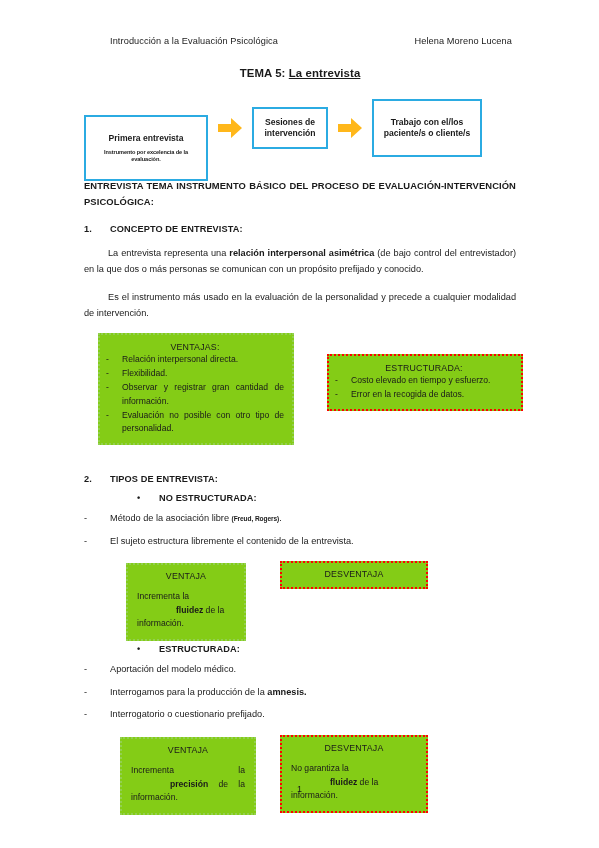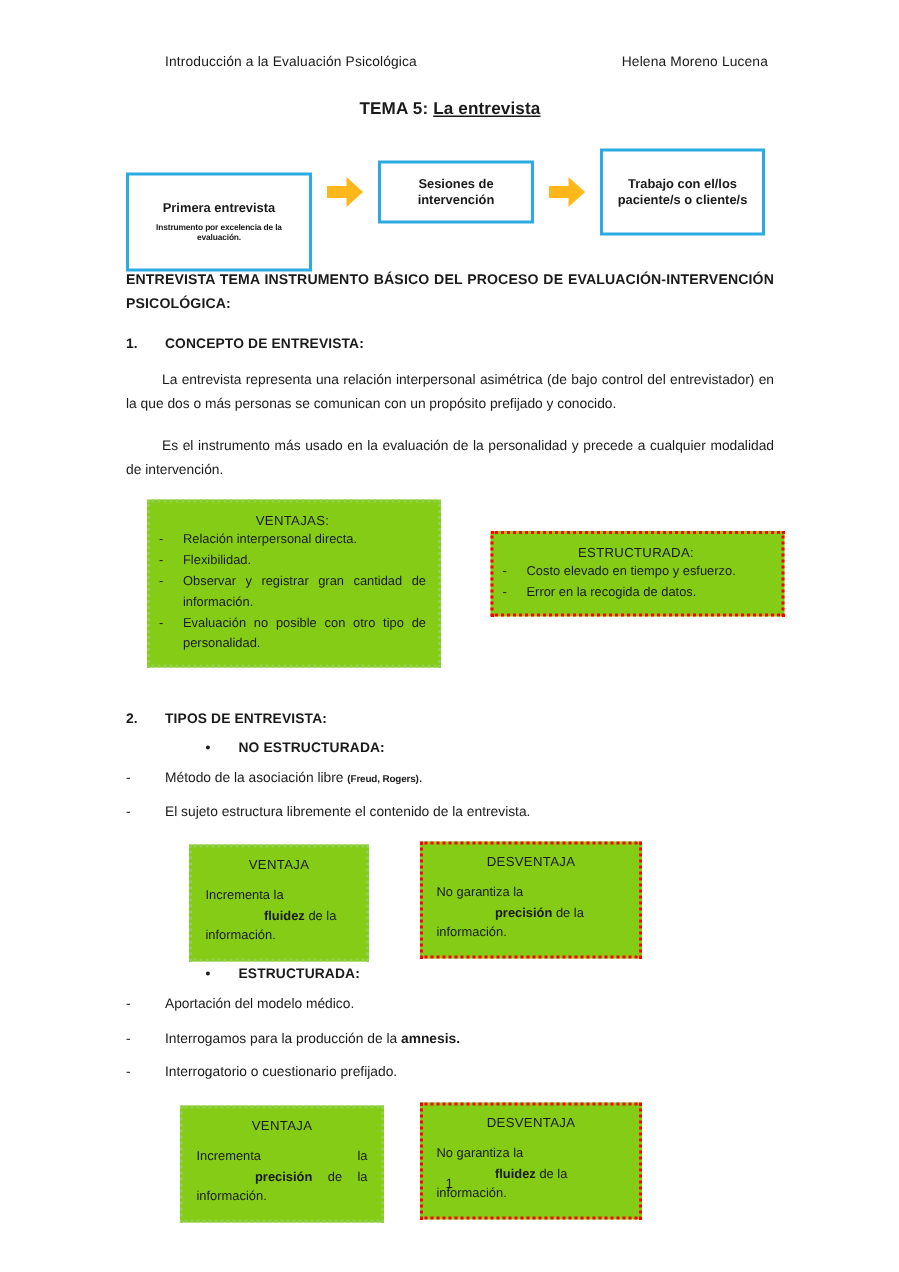--- a/index.html
+++ b/index.html
@@ -62,21 +62,21 @@
     box-sizing: border-box;
     display: flex;
     flex-direction: column;
     align-items: center;
     justify-content: center;
     text-align: center;
     background: #ffffff;
     padding: 3px 4px;
   }
   .flow-box-1 { width: 124px; height: 66px; margin-top: 40px; }
-  .flow-box-2 { width: 104px;  height: 42px; }
+  .flow-box-2 { width: 76px;  height: 42px; }
   .flow-box-3 { width: 110px; height: 58px; }
   .flow-title {
     font-size: 8.6px;
     font-weight: bold;
     line-height: 1.25;
   }
   .flow-sub {
     font-size: 5.6px;
     font-weight: bold;
     line-height: 1.3;
@@ -108,21 +108,21 @@
   }
   .numbered .num { width: 26px; flex: 0 0 26px; }
 
   .para {
     font-size: 9.2px;
     line-height: 1.72;
     text-align: justify;
     margin-top: 12px;
     text-indent: 24px;
   }
-  .para b { font-weight: normal; }
+  .para b { font-weight: bold; }
 
   
   .box {
     box-sizing: border-box;
     background: #84cc16;
   }
   .box-green { border: 2.5px dotted #92D050; }
   .box-red   { border: 2.5px dotted #FF0000; }
   .box-heading {
     text-align: center;
@@ -333,21 +333,20 @@
 
     <div class="boxrow row2">
 
       <div class="box box-green">
         <div class="box-heading">VENTAJA</div>
         <div class="box-para"><span>Incrementa la </span><b>fluidez</b><span> de la información.</span></div>
       </div>
 
       <div class="box box-red">
         <div class="box-heading">DESVENTAJA</div>
-        <div class="box-para"><span>No garantiza la </span><b>precisión</b><span> de la información.</span></div>
       </div>
 
     </div>
 
     <div class="bullet-line">
       <span class="bul">•</span>
       <span>ESTRUCTURADA:</span>
     </div>
 
     <div class="dash-line">

